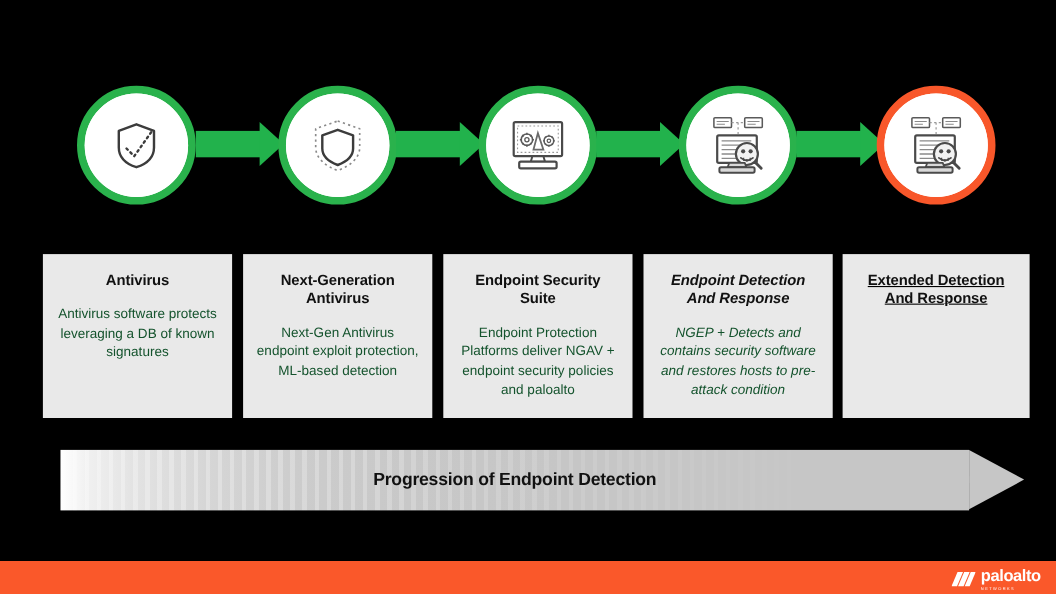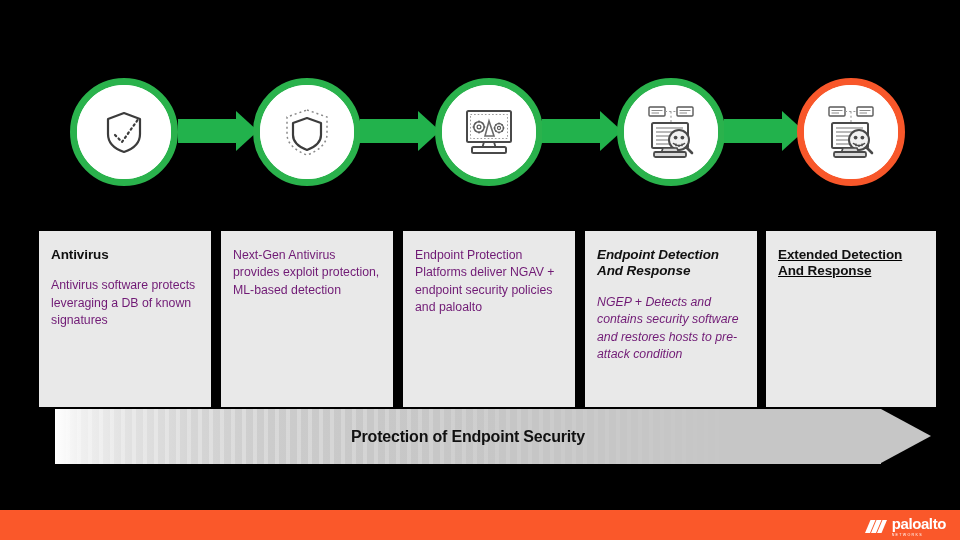--- a/index.html
+++ b/index.html
@@ -48,30 +48,30 @@
   .c2{left:360px;width:82px;}
   .c2 .bar{width:60px;} .c2 .tip{left:58px;}
   .c3{left:542px;width:82px;}
   .c3 .bar{width:60px;} .c3 .tip{left:58px;}
   .c4{left:724px;width:82px;}
   .c4 .bar{width:60px;} .c4 .tip{left:58px;}
 
   
   .cards{position:absolute;left:0;top:231px;width:960px;height:159px;}
   .card{
-    position:absolute;top:0;height:176px;background:#e9e9e9;
+    position:absolute;top:0;height:149px;background:#e9e9e9;
     box-sizing:border-box;padding:16px 12px 10px;
-    text-align:left;
+    text-align:center;
   }
   .card .ttl{
     font-size:13.5px;font-weight:bold;color:#111;line-height:1.22;
     letter-spacing:-0.1px;margin:0 0 14px;
   }
   .card .desc{
-    font-size:12.3px;color:#701a75;line-height:1.42;margin:0;
+    font-size:12.3px;color:#14532d;line-height:1.42;margin:0;
   }
   .k1{left:39px;width:172px;}
   .k2{left:221px;width:172px;}
   .k3{left:403px;width:172px;}
   .k4{left:585px;width:172px;font-style:italic;}
   .k5{left:766px;width:170px;text-decoration:underline;}
 
   
   .prog{position:absolute;left:55px;top:409px;width:876px;height:55px;}
   .prog-body{
@@ -279,39 +279,41 @@
       </div>
     </div>
   </div>
 
   <div class="cards">
     <div class="card k1">
       <p class="ttl">Antivirus</p>
       <p class="desc">Antivirus software protects leveraging a DB of known signatures</p>
     </div>
     <div class="card k2">
-      <p class="desc">Next-Gen Antivirus provides exploit protection, ML-based detection</p>
+      <p class="ttl">Next-Generation Antivirus</p>
+      <p class="desc">Next-Gen Antivirus endpoint exploit protection, ML-based detection</p>
     </div>
     <div class="card k3">
+      <p class="ttl">Endpoint Security Suite</p>
       <p class="desc">Endpoint Protection Platforms deliver NGAV + endpoint security policies and paloalto</p>
     </div>
     <div class="card k4">
       <p class="ttl">Endpoint Detection And Response</p>
       <p class="desc">NGEP + Detects and contains security software and restores hosts to pre-attack condition</p>
     </div>
     <div class="card k5">
       <p class="ttl">Extended Detection And Response</p>
     </div>
   </div>
 
   <div class="prog">
     <div class="prog-body"></div>
     <div class="prog-stripes"></div>
     <div class="prog-tip"></div>
-    <div class="prog-label">Protection of Endpoint Security</div>
+    <div class="prog-label">Progression of Endpoint Detection</div>
   </div>
 
   <div class="footer">
     <div class="logo">
       <svg class="slashes" width="22" height="15" viewBox="0 0 22 15">
         <path d="M5.5 1 L10.5 1 L5 14 L0 14 Z" fill="#fff"></path>
         <path d="M11.5 1 L16.5 1 L11 14 L6 14 Z" fill="#fff"></path>
         <path d="M17.5 1 L22 1 L16.5 14 L12 14 Z" fill="#fff"></path>
       </svg>
       <span class="wordmark">

